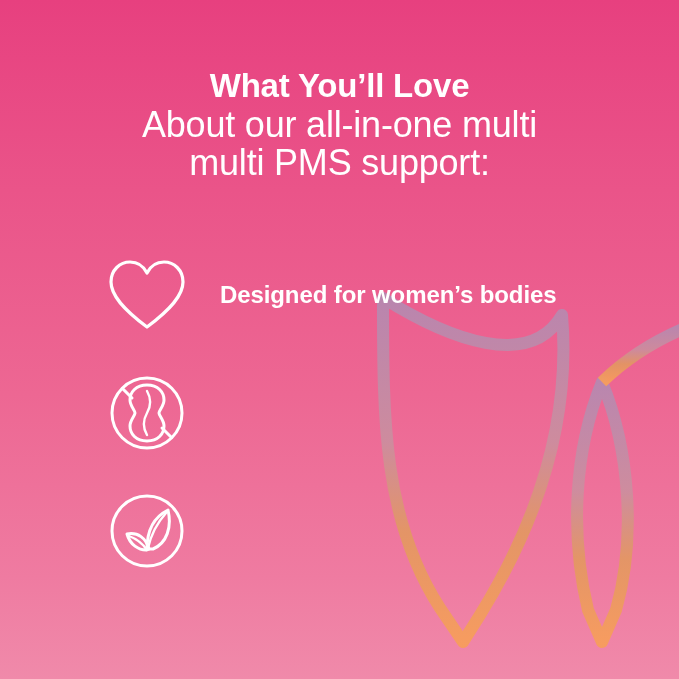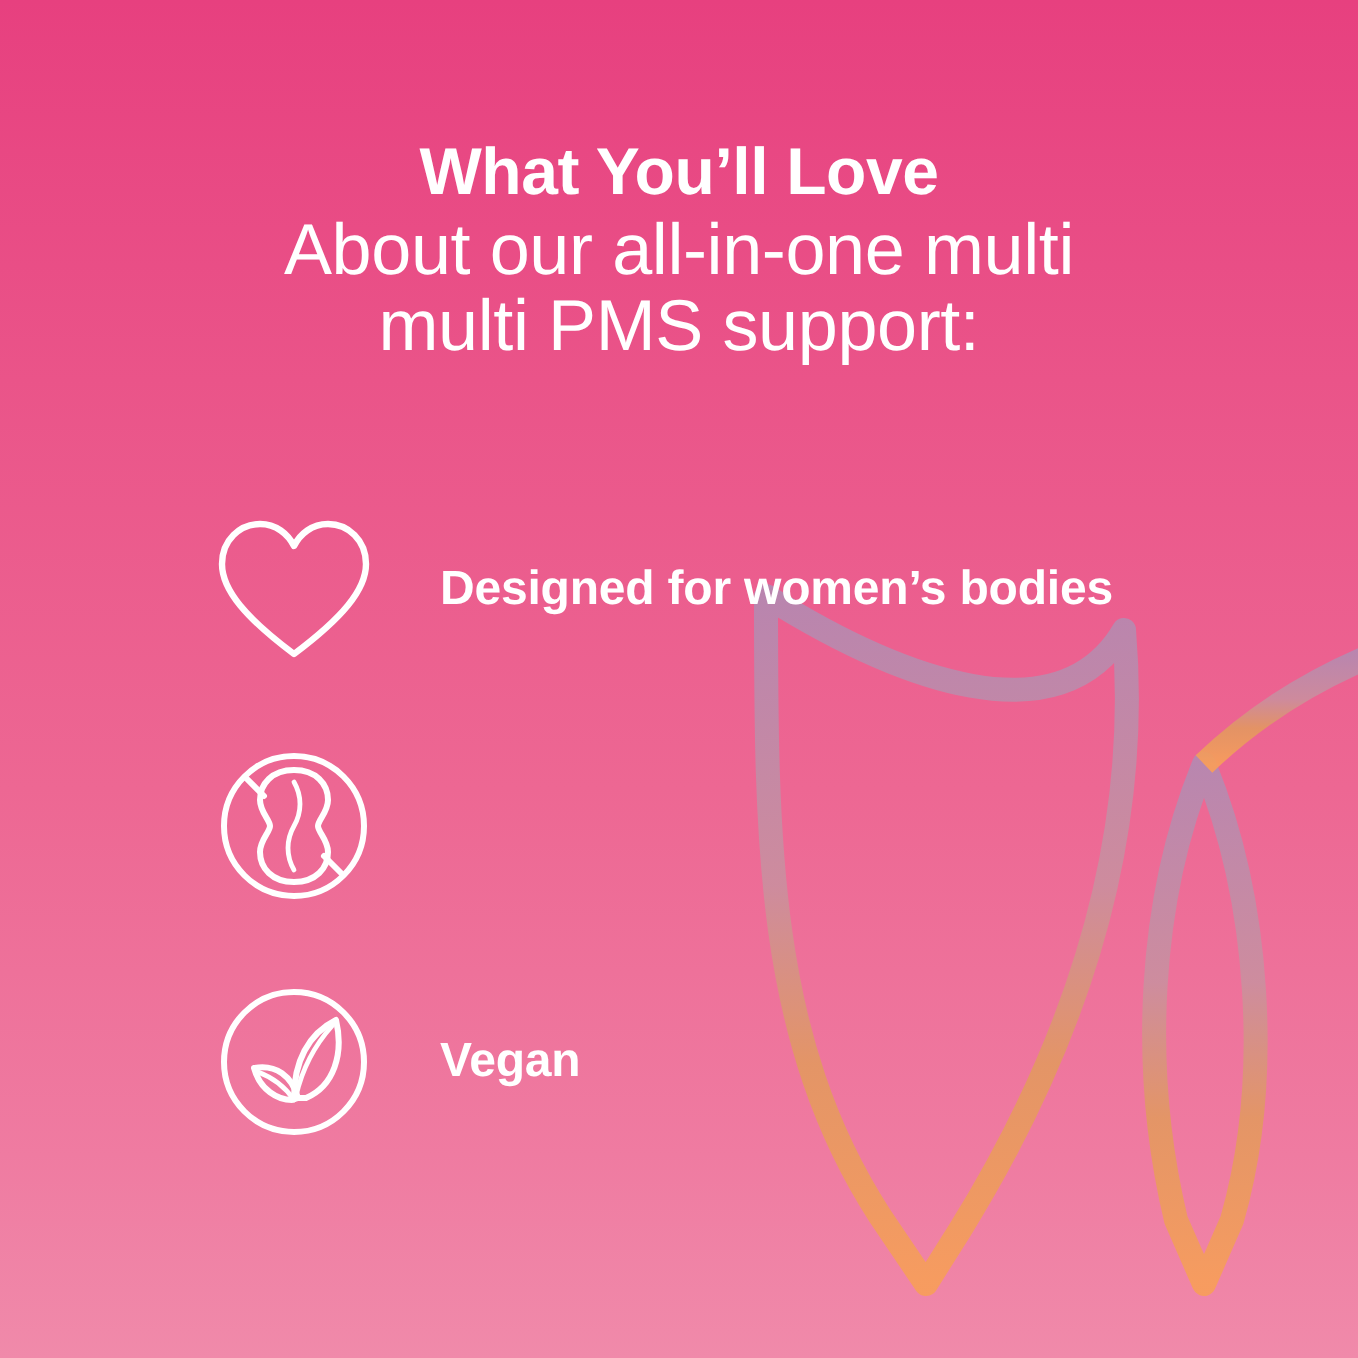--- a/index.html
+++ b/index.html
@@ -174,17 +174,16 @@
                    C 42 42, 49 28, 63 21
                    C 67 38, 62 54, 48 60 Z" fill="none" stroke="#ffffff" stroke-width="3" stroke-linejoin="round"></path>
           <path d="M 61 24 C 52 34, 46 46, 43 59" fill="none" stroke="#ffffff" stroke-width="2.4" stroke-linecap="round"></path>
 
           <path d="M 41 61
                    C 34 61, 25 56, 22 45
                    C 33 43, 41 49, 44 60 Z" fill="none" stroke="#ffffff" stroke-width="3" stroke-linejoin="round"></path>
           <path d="M 24 47 C 32 50, 38 55, 42 61" fill="none" stroke="#ffffff" stroke-width="2.4" stroke-linecap="round"></path>
         </svg>
       </div>
-      <div class="feature-label">Vegan</div>
     </div>
 
   </div>
 </div>
 
 </body></html>

